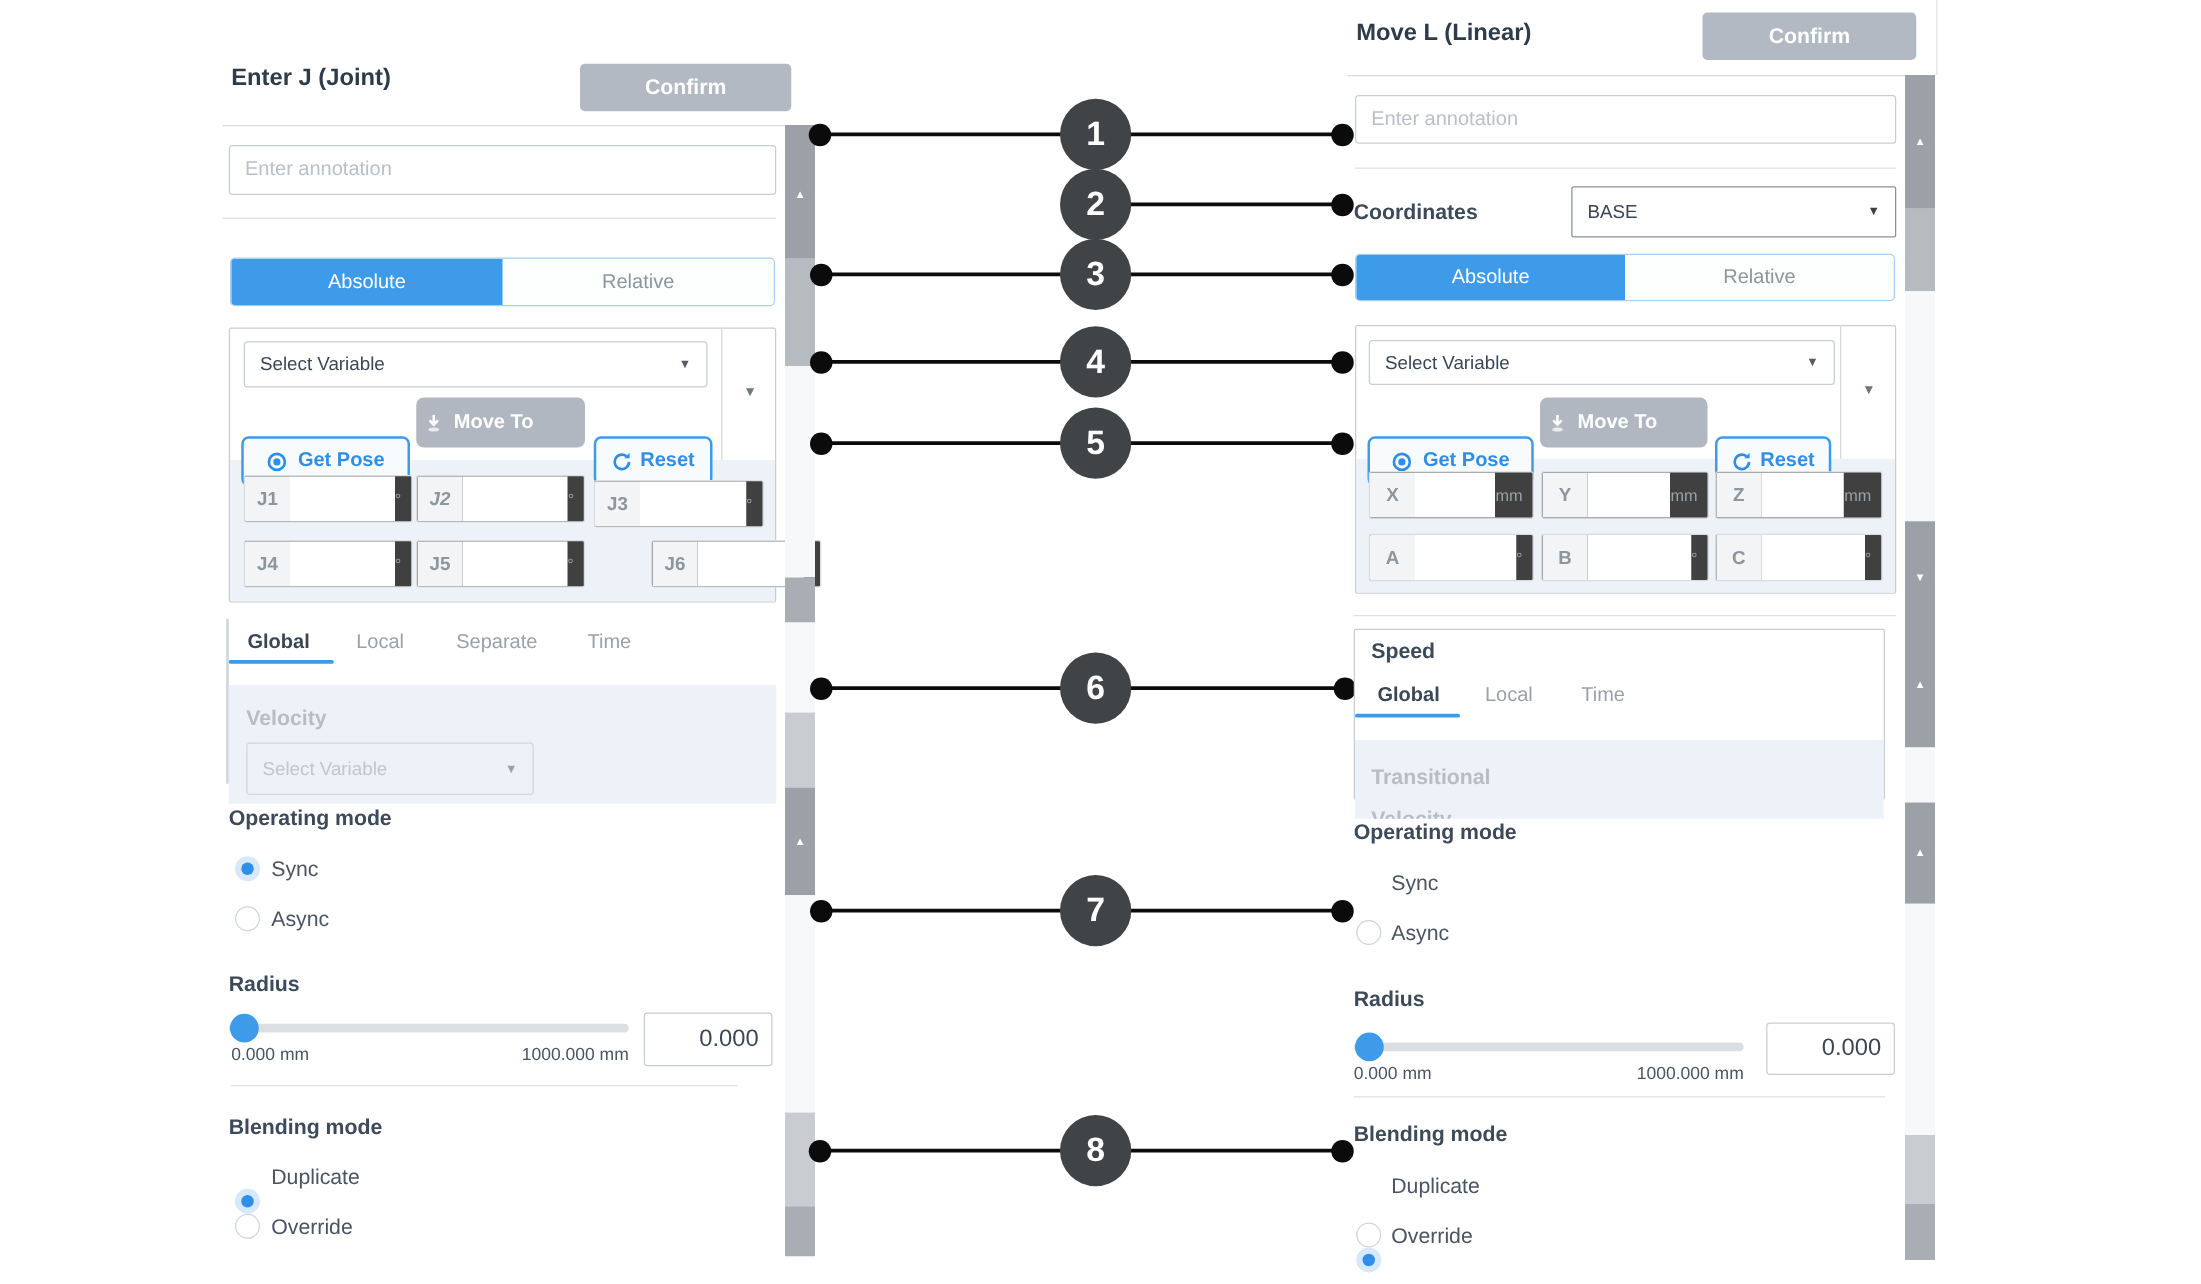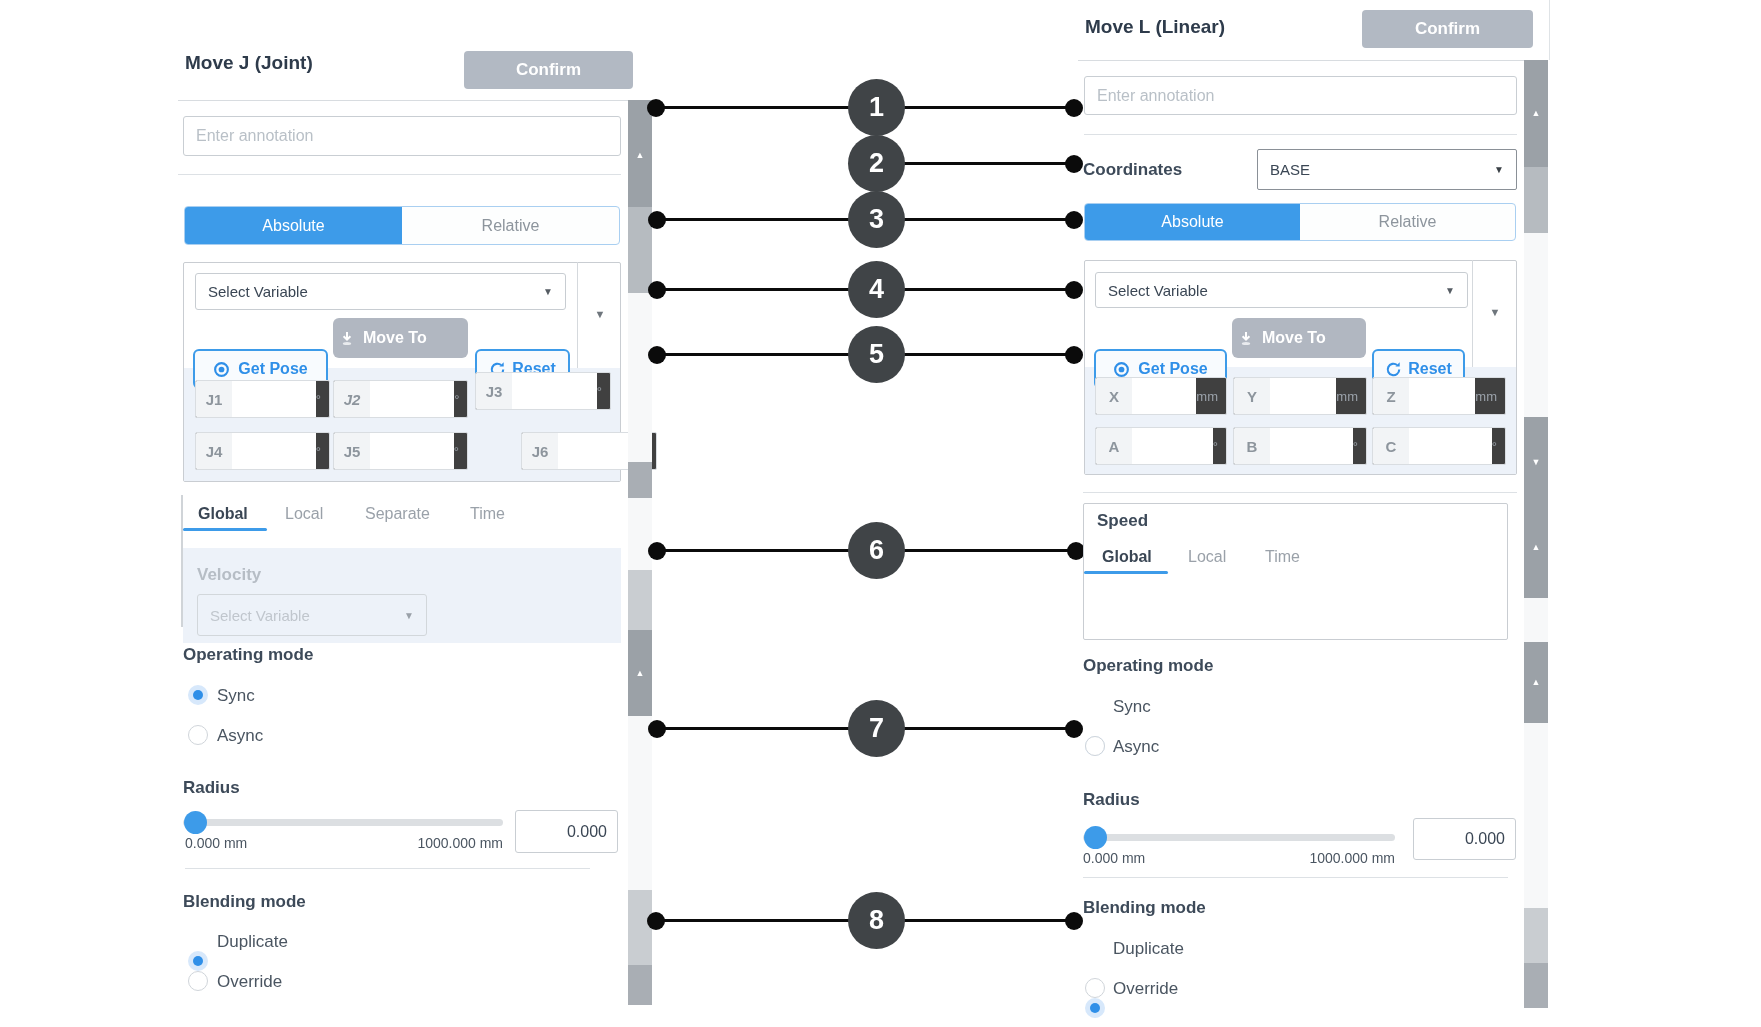--- a/index.html
+++ b/index.html
@@ -42,39 +42,39 @@
   .ddd .caret{color:#9aa1a9;}
   .blabel{font-size:17px;font-weight:bold;color:#3d4a59;}
   .radio{width:20px;height:20px;border-radius:50%;border:1.5px solid #d0d5da;background:#fff;cursor:pointer;}
   .radio.on{border:none;background:#d7e8fb;position:relative;}
   .radio.on::after{content:"";position:absolute;left:5px;top:5px;width:10px;height:10px;
                    border-radius:50%;background:#2f8fe8;}
   .rlabel{font-size:17px;color:#4a5561;}
   .strack{background:#dcdfe2;height:7px;border-radius:4px;}
   .sknob{width:23px;height:23px;border-radius:50%;background:#3d9be9;}
   .rng{font-size:14px;color:#4a5561;}
-  .vbox{border:1px solid #c9ced3;border-radius:3px;background:#fff;font-size:16px;color:#3a4654;
+  .vbox{border:1px solid #c9ced3;border-radius:3px;background:#fff;font-size:19px;color:#3a4654;
         display:flex;align-items:center;justify-content:flex-end;padding-right:10px;padding-left:32px;}
   .sseg{width:24px;}
   .sarr{display:flex;align-items:center;justify-content:center;color:#fff;font-size:9px;width:24px;height:14px;}
   .sarr-up::before{content:"▲";}
   .sarr-dn::before{content:"▼";}
   .caret-dn::before{content:"▼";}
   .co-line{height:3px;background:#0b0b0b;}
   .co-dot{width:18px;height:18px;border-radius:50%;background:#0b0b0b;}
   .co-circle{width:57px;height:57px;border-radius:50%;background:#404447;color:#fff;font-size:27px;
              font-weight:bold;display:flex;align-items:center;justify-content:center;}
   svg{display:block;}
 </style>
 </head>
 <body>
 
 <div id="canvas">
 
-  <div class="abs ttl" style="left:185px;top:52px;">Move J (Joint)</div>
+  <div class="abs ttl" style="left:185px;top:52px;">Enter J (Joint)</div>
   <button class="abs btn-confirm" style="left:464px;top:51px;width:169px;height:38px;">Confirm</button>
   <div class="abs hr" style="left:178px;top:100px;width:450px;background:#d8dce0;"></div>
 
   <input class="abs inp" style="left: 183px; top: 116px; width: 438px; height: 40px;" placeholder="Enter annotation">
   <div class="abs hr" style="left:178px;top:174px;width:443px;"></div>
 
   <div class="abs segtabs" style="left:184px;top:206px;width:436px;height:39px;">
     <div class="seg active">Absolute</div>
     <div class="seg">Relative</div>
   </div>
@@ -113,21 +113,21 @@
   <div class="abs fld" style="left:195px;top:380px;width:135px;height:38px;">
     <span class="pfx">J1</span>
       <span class="mid"></span>
       <span class="unt">°</span>
   </div>
   <div class="abs fld" style="left:333px;top:380px;width:135px;height:38px;font-style:italic;">
     <span class="pfx">J2</span>
       <span class="mid"></span>
       <span class="unt">°</span>
   </div>
-  <div class="abs fld" style="left:475px;top:372px;width:136px;height:38px;">
+  <div class="abs fld" style="left:475px;top:384px;width:136px;height:38px;">
     <span class="pfx">J3</span>
       <span class="mid"></span>
       <span class="unt">°</span>
   </div>
   <div class="abs fld" style="left:195px;top:432px;width:135px;height:38px;">
     <span class="pfx">J4</span>
       <span class="mid"></span>
       <span class="unt">°</span>
   </div>
   <div class="abs fld" style="left:333px;top:432px;width:135px;height:38px;">
@@ -307,20 +307,24 @@
   </div>
 
   <div class="abs hr" style="left:1083px;top:492px;width:434px;"></div>
 
   <div class="abs gbox" style="left:1083px;top:503px;width:425px;height:137px;"></div>
   <div class="abs blabel" style="left:1097px;top:511px;">Speed</div>
   <div class="abs stab active" style="left:1102px;top:548px;">Global</div>
   <div class="abs stab" style="left:1188px;top:548px;">Local</div>
   <div class="abs stab" style="left:1265px;top:548px;">Time</div>
   <div class="abs uline" style="left:1084px;top:571px;width:84px;"></div>
+  <div class="abs barea" style="left:1084px;top:576px;width:423px;height:63px;">
+    <div class="abs glabel" style="left:13px;top:20px;">Transitional</div>
+    <div class="abs glabel" style="left:13px;top:54px;">Velocity</div>
+  </div>
 
   <div class="abs blabel" style="left:1083px;top:656px;">Operating mode</div>
   <div class="abs radio on" style="left:1085px;top:696px;"></div>
   <div class="abs rlabel" style="left:1113px;top:697px;">Sync</div>
   <div class="abs radio" style="left:1085px;top:736px;"></div>
   <div class="abs rlabel" style="left:1113px;top:737px;">Async</div>
 
   <div class="abs blabel" style="left:1083px;top:790px;">Radius</div>
   <div class="abs strack" style="left:1083px;top:834px;width:312px;"></div>
   <div class="abs sknob" style="left:1084px;top:826px;"></div>

